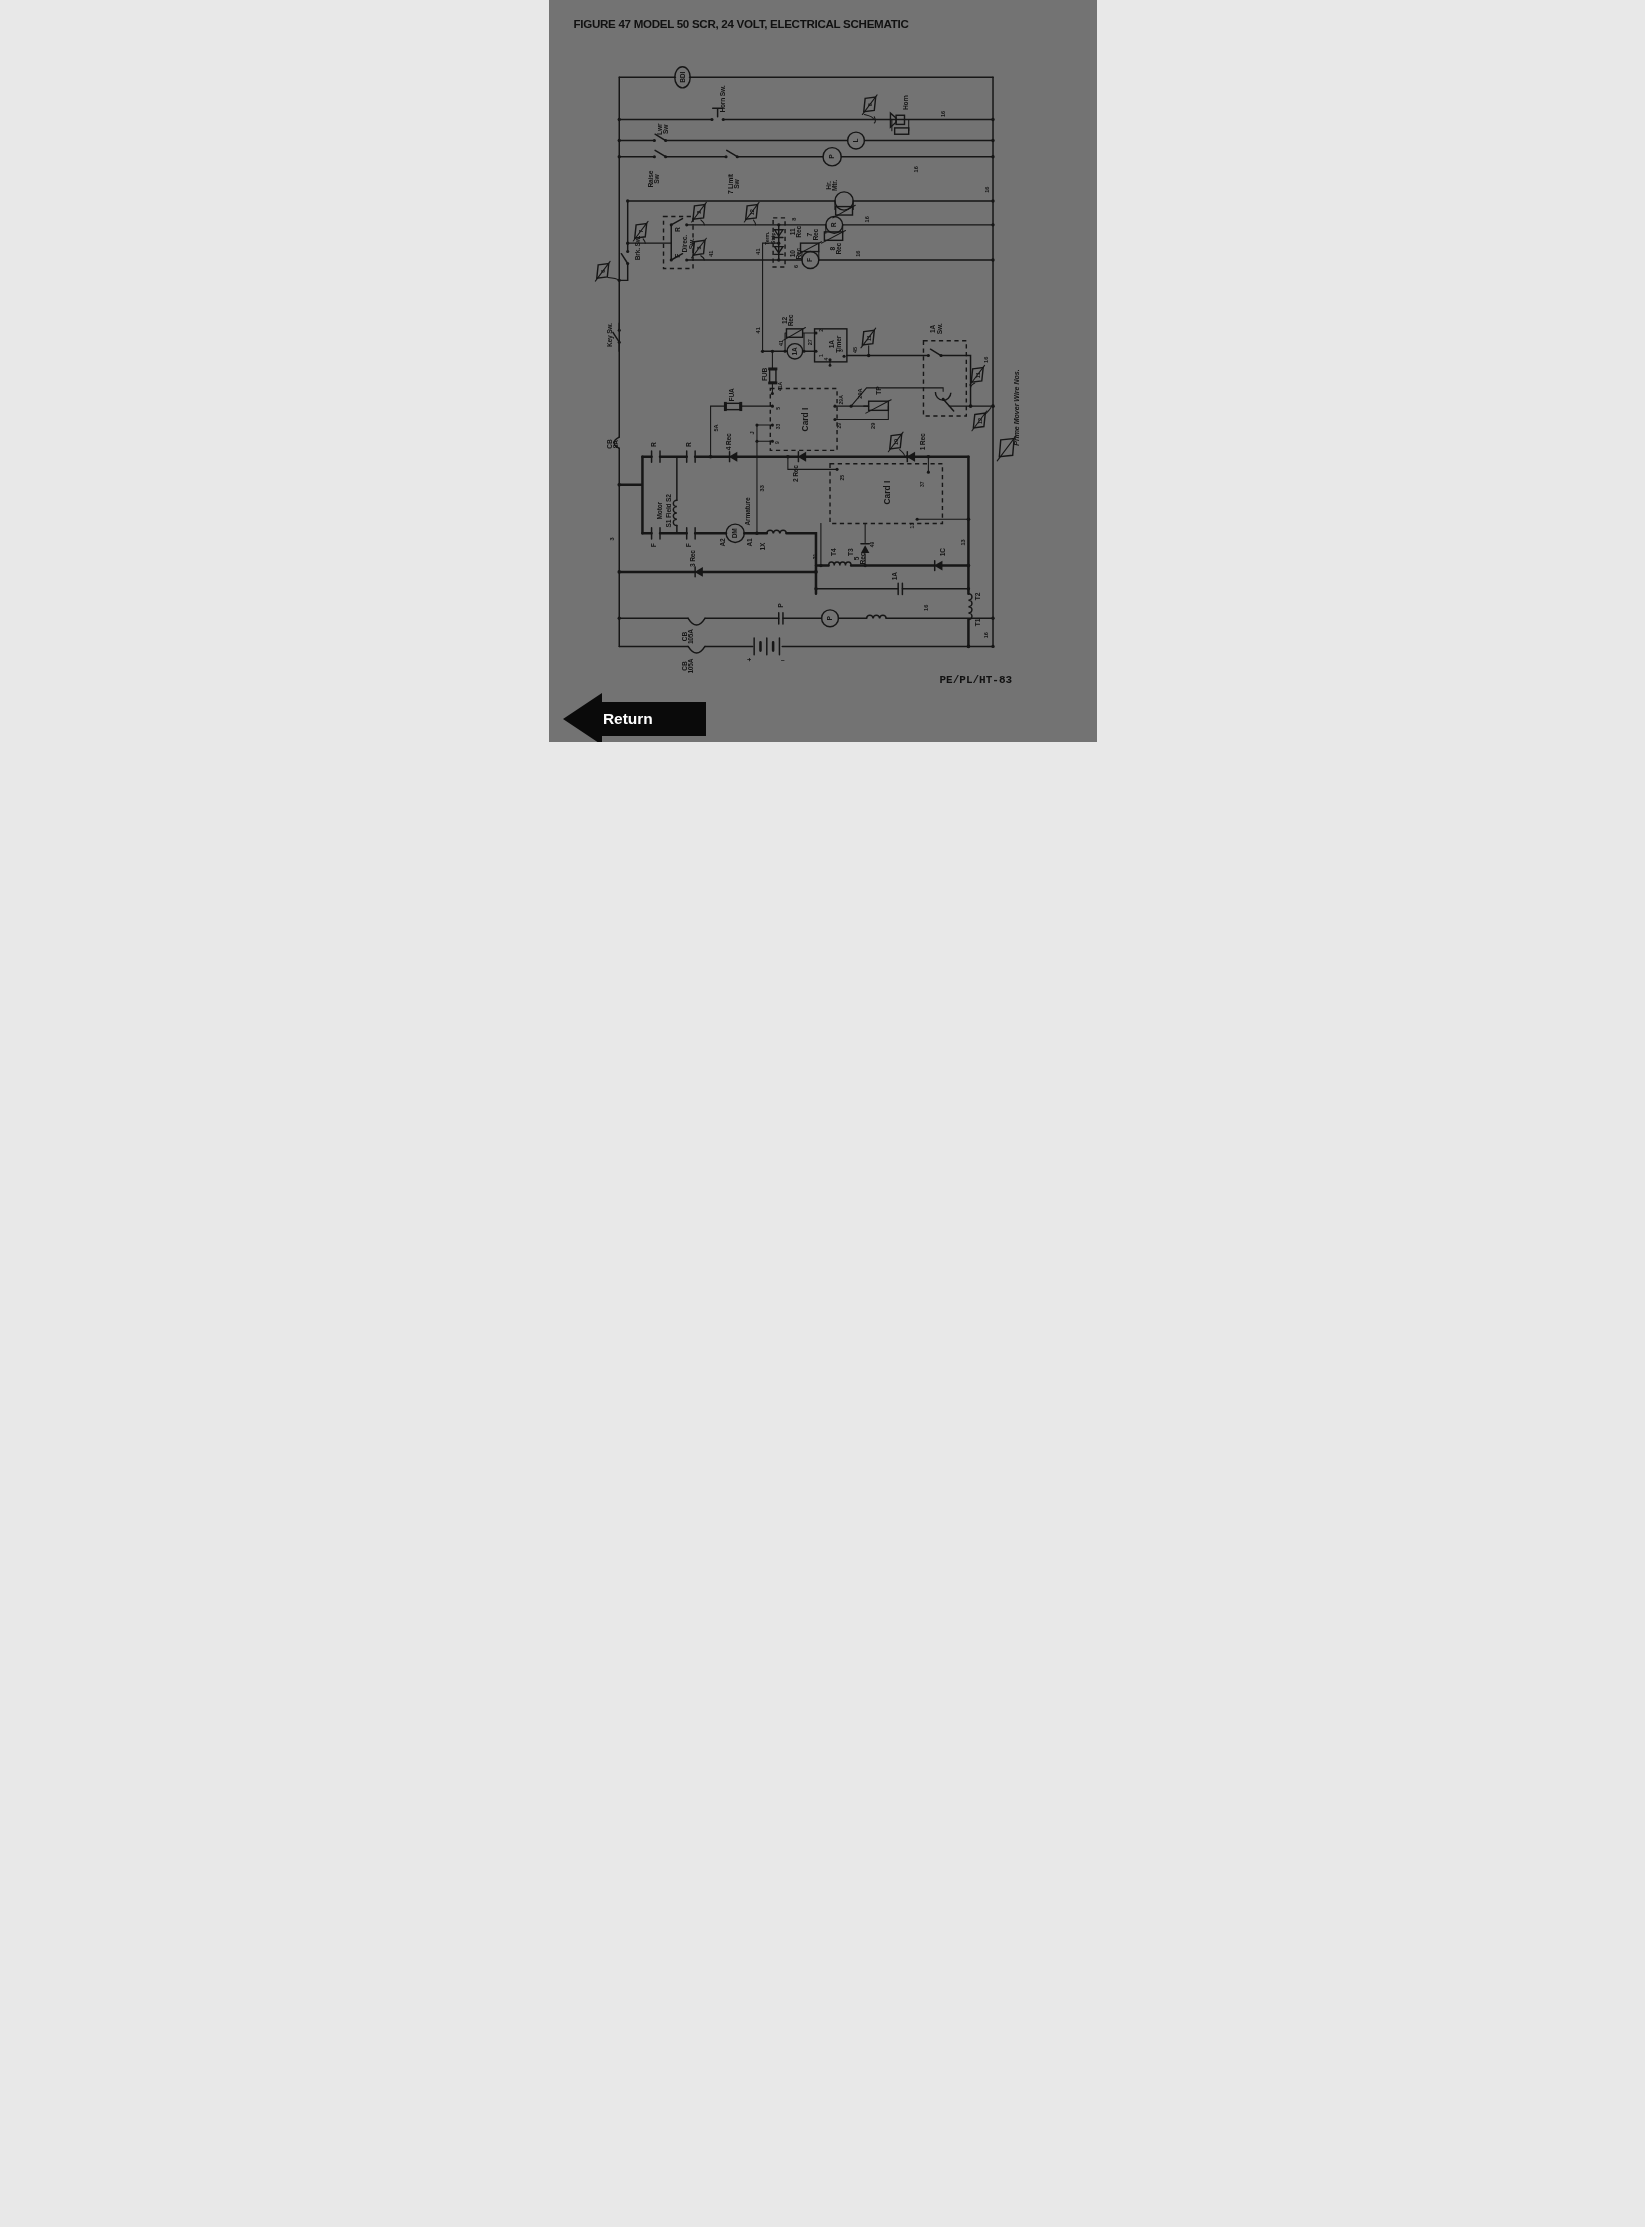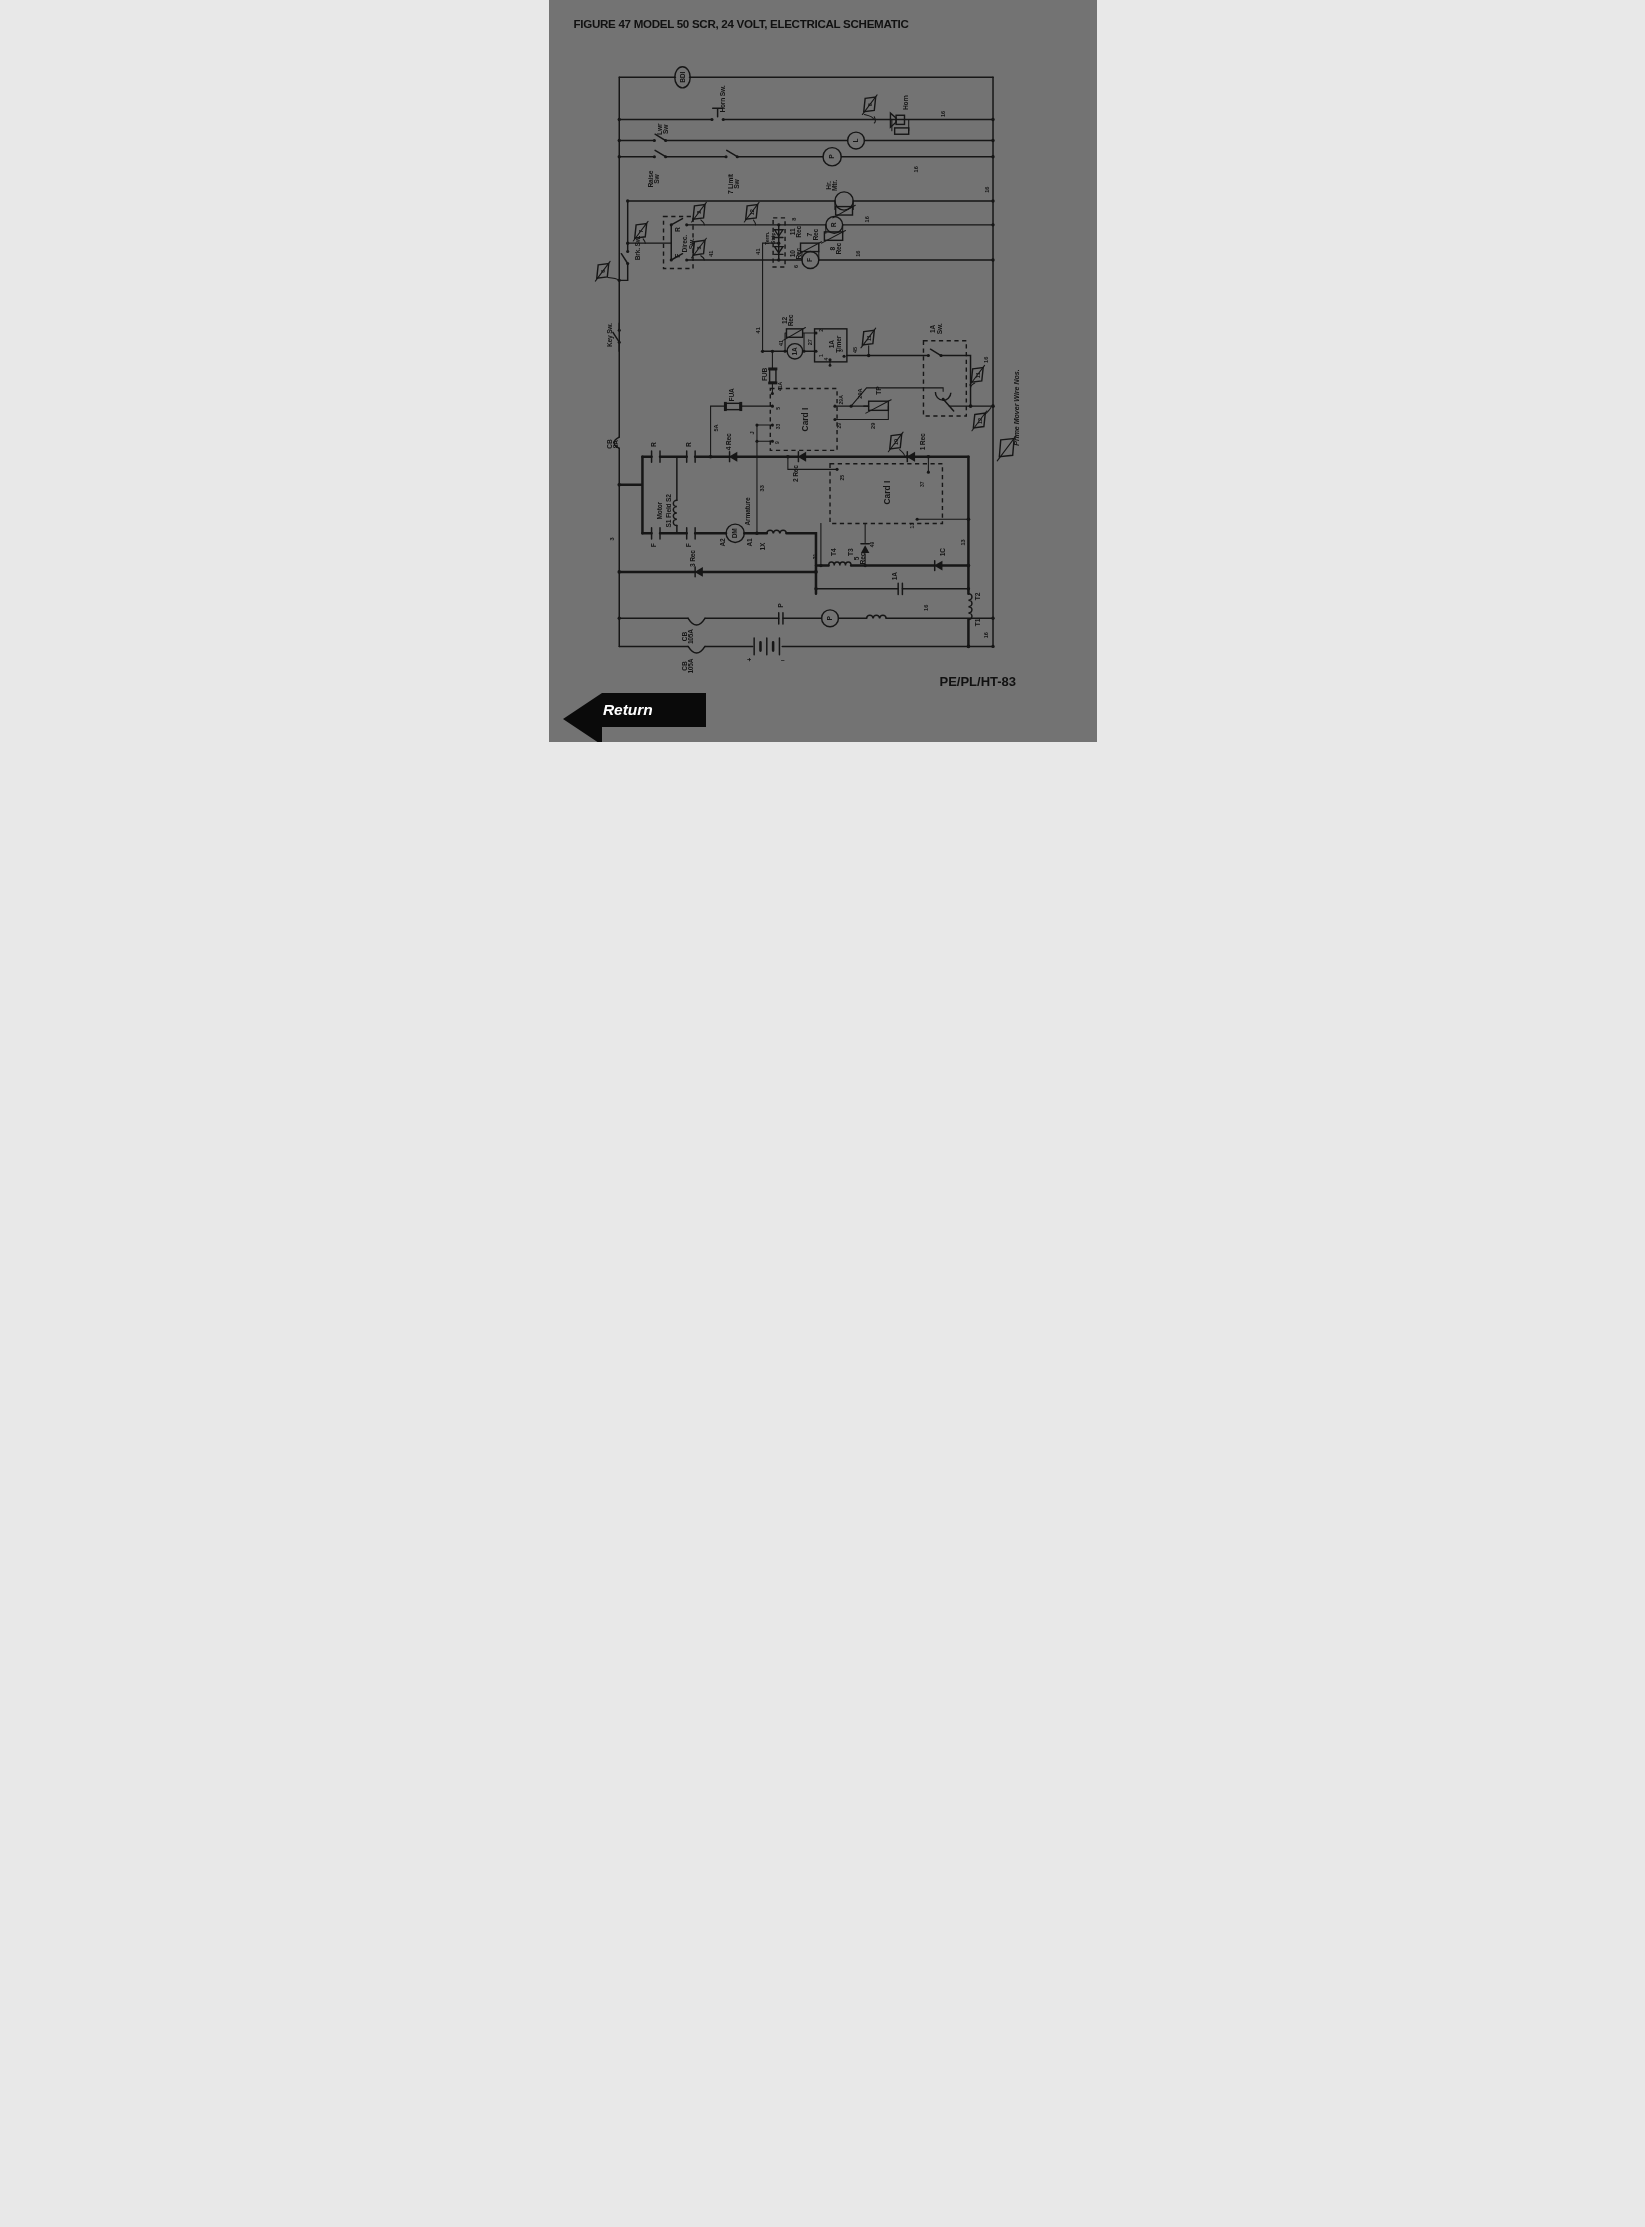--- a/index.html
+++ b/index.html
@@ -1,21 +1,21 @@
 <!DOCTYPE html>
 <html style="font-size:11.2px"><head>
 <meta charset="utf-8">
 <style>
   html,body{margin:0;padding:0;background:#e8e8e8;}
   #page{position:relative;width:548px;height:742px;background:#737373;margin:0 auto;
         font-family:"Liberation Sans", sans-serif;overflow:hidden;}
   #title{position:absolute;left:25px;top:17px;font-size:11.6px;font-weight:bold;
          letter-spacing:-0.3px;color:#111;white-space:nowrap;}
-  #footer{position:absolute;left:391px;top:674px;font-size:13px;font-weight:bold;color:#111;}
-  #return-btn{position:absolute;left:14px;top:693px;display:flex;cursor:pointer;font-style:italic;}
+  #footer{position:absolute;left:391px;top:674px;font-size:11px;font-weight:bold;color:#111;font-family:Liberation Mono, monospace;}
+  #return-btn{position:absolute;left:14px;top:693px;display:flex;align-items:center;cursor:pointer;}
   #return-btn .head{width:0;height:0;border-right:39px solid #0a0a0a;
          border-top:26px solid transparent;border-bottom:26px solid transparent;}
   #return-btn .bar{background:#0a0a0a;height:34px;width:104px;display:flex;align-items:center;}
   #return-btn .bar span{color:#fff;font-size:15.5px;font-weight:bold;padding-left:1.4px;}
   svg{position:absolute;left:0;top:0;}
   svg text{fill:#151515;}
   .rl{font:bold 8px "Liberation Sans",sans-serif;}          
   .rp{font:bold 7.2px "Liberation Sans",sans-serif;}        
   .rm{font:bold 9.5px "Liberation Sans",sans-serif;letter-spacing:-0.3px;} 
   .rb{font:bold 12px "Liberation Sans",sans-serif;}         

